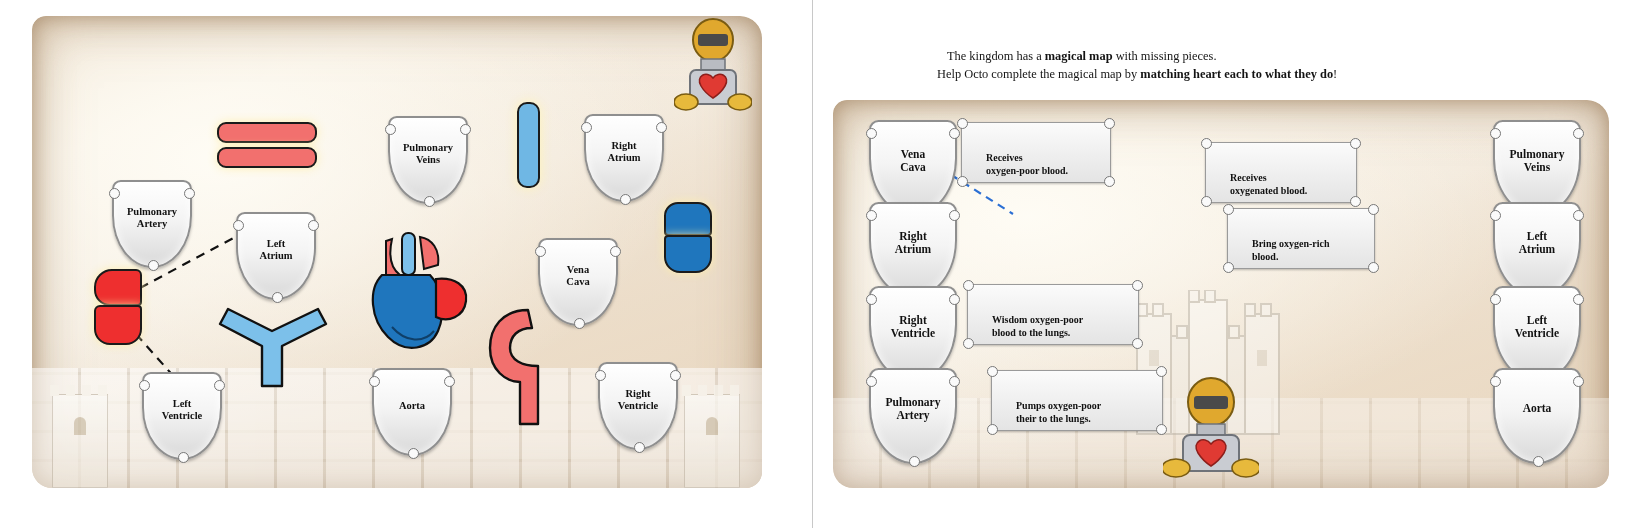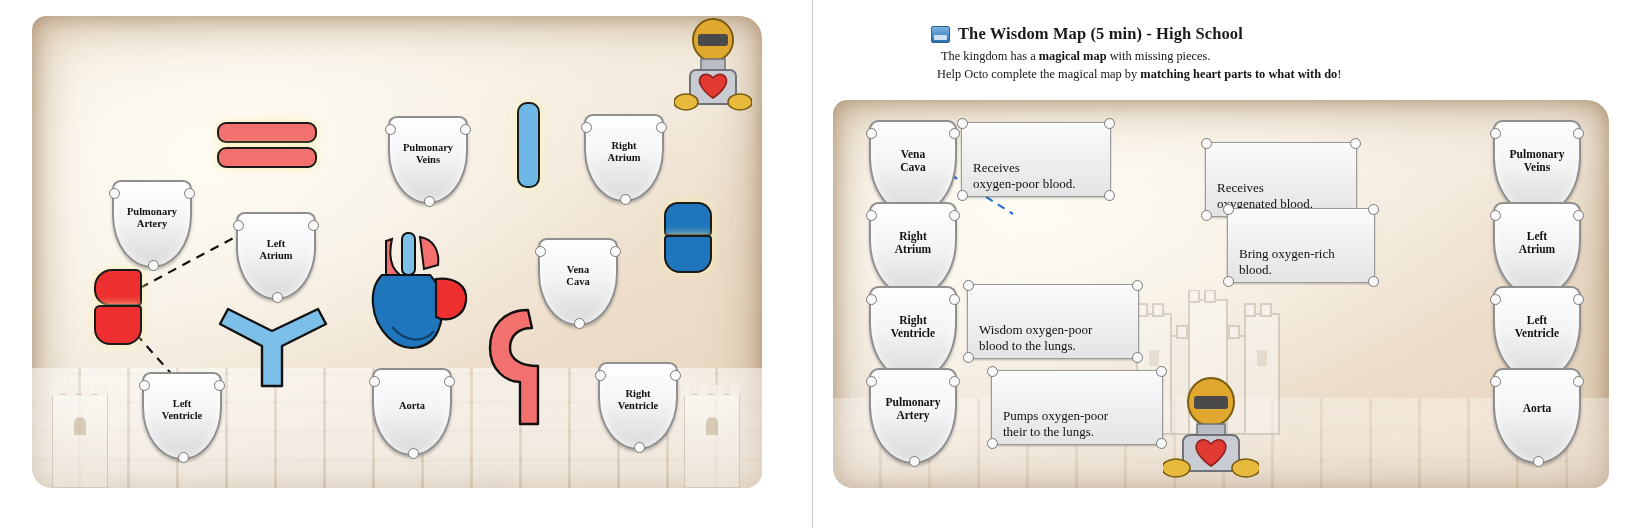--- a/index.html
+++ b/index.html
@@ -215,25 +215,25 @@
 
   .svgwrap { position: absolute; }
 
   
   .card {
     position: absolute;
     background: linear-gradient(#fbfbfb, #e4e4e4);
     border: 1px solid #9a9a9a;
     box-shadow: 0 1px 2px rgba(0,0,0,.25);
     font-family: "Liberation Serif", serif;
-    font-size: 13px;
-    font-weight: normal;
+    font-size: 10px;
+    font-weight: bold;
     color: #111;
     line-height: 1.22;
-    padding: 5px 11px;
+    padding: 5px 24px;
     box-sizing: border-box;
     white-space: pre-line;
   }
   .card .dot {
     position: absolute;
     width: 9px; height: 9px;
     border-radius: 50%;
     background: #fafafa;
     border: 1px solid #777;
   }
@@ -381,30 +381,26 @@
         <ellipse cx="12" cy="86" rx="12" ry="8" fill="#e7b93c" stroke="#7a5c12" stroke-width="1.6"></ellipse>
         <ellipse cx="66" cy="86" rx="12" ry="8" fill="#e7b93c" stroke="#7a5c12" stroke-width="1.6"></ellipse>
       </svg>
     </div>
   </div>
 
   <div class="panel-divider"></div>
 
   <div class="panel">
 
-    <div class="title-row" style="left:118px; top:24px;">
-      <span class="title-icon"></span>
-      <span class="title-text">The Wisdom Map (5 min) - High School</span>
-    </div>
-
-    <div class="intro" style="left:128px; top:48px;">
+
+    <div class="intro" style="left:134px; top:48px;">
       <span>The kingdom has a </span><b>magical map</b><span> with missing pieces.</span>
     </div>
     <div class="intro" style="left:124px; top:66px;">
-      <span>Help Octo complete the magical map by </span><b>matching heart parts to what with do</b><span>!</span>
+      <span>Help Octo complete the magical map by </span><b>matching heart each to what they do</b><span>!</span>
     </div>
 
 
     <div class="parchment" style="left:20px; top:100px; width:776px; height:388px;">
       <div class="castle-wall" style="height:90px; opacity:.35;"></div>
 
       <svg class="big-castle" style="left:300px; top:190px;" viewBox="0 0 150 150">
         <rect x="12" y="46" width="126" height="98" fill="#f3f0ea" stroke="#b9b2a6" stroke-width="2"></rect>
         <rect x="4" y="24" width="34" height="120" fill="#f8f6f2" stroke="#b9b2a6" stroke-width="2"></rect>
         <rect x="112" y="24" width="34" height="120" fill="#f8f6f2" stroke="#b9b2a6" stroke-width="2"></rect>

